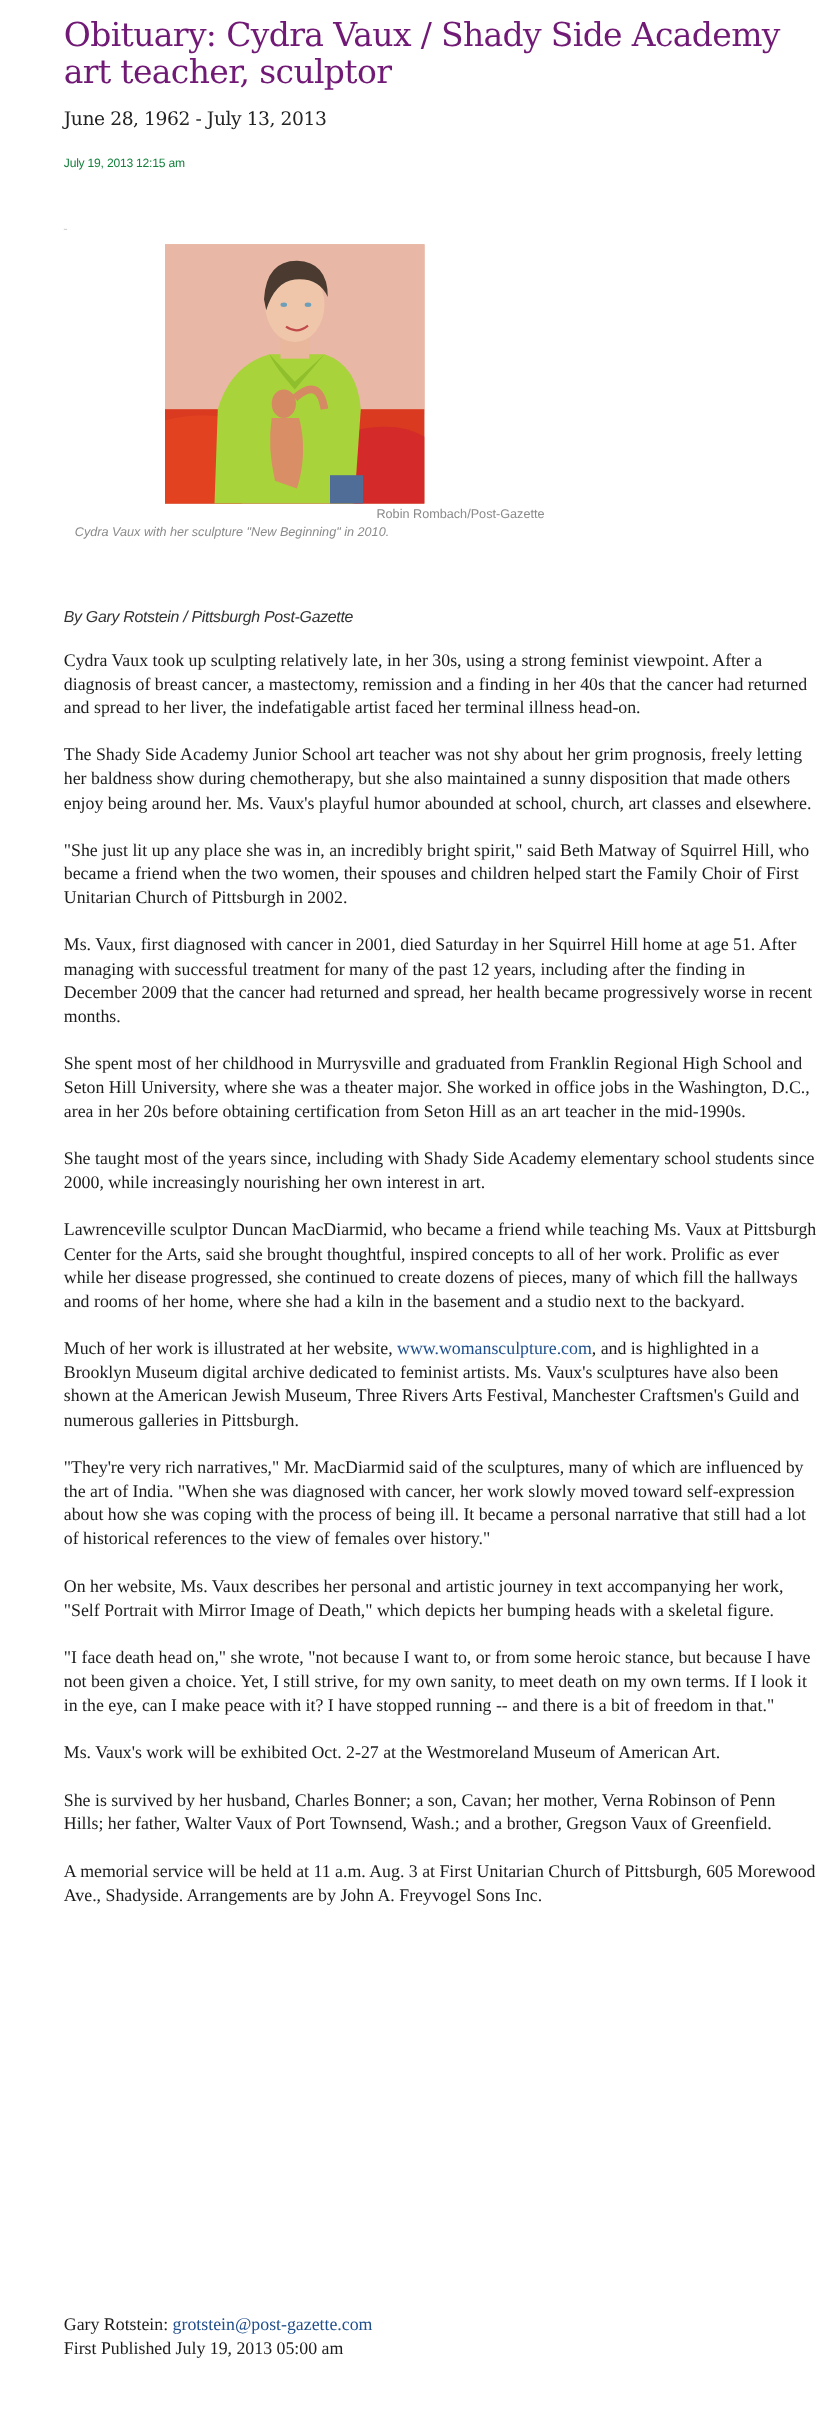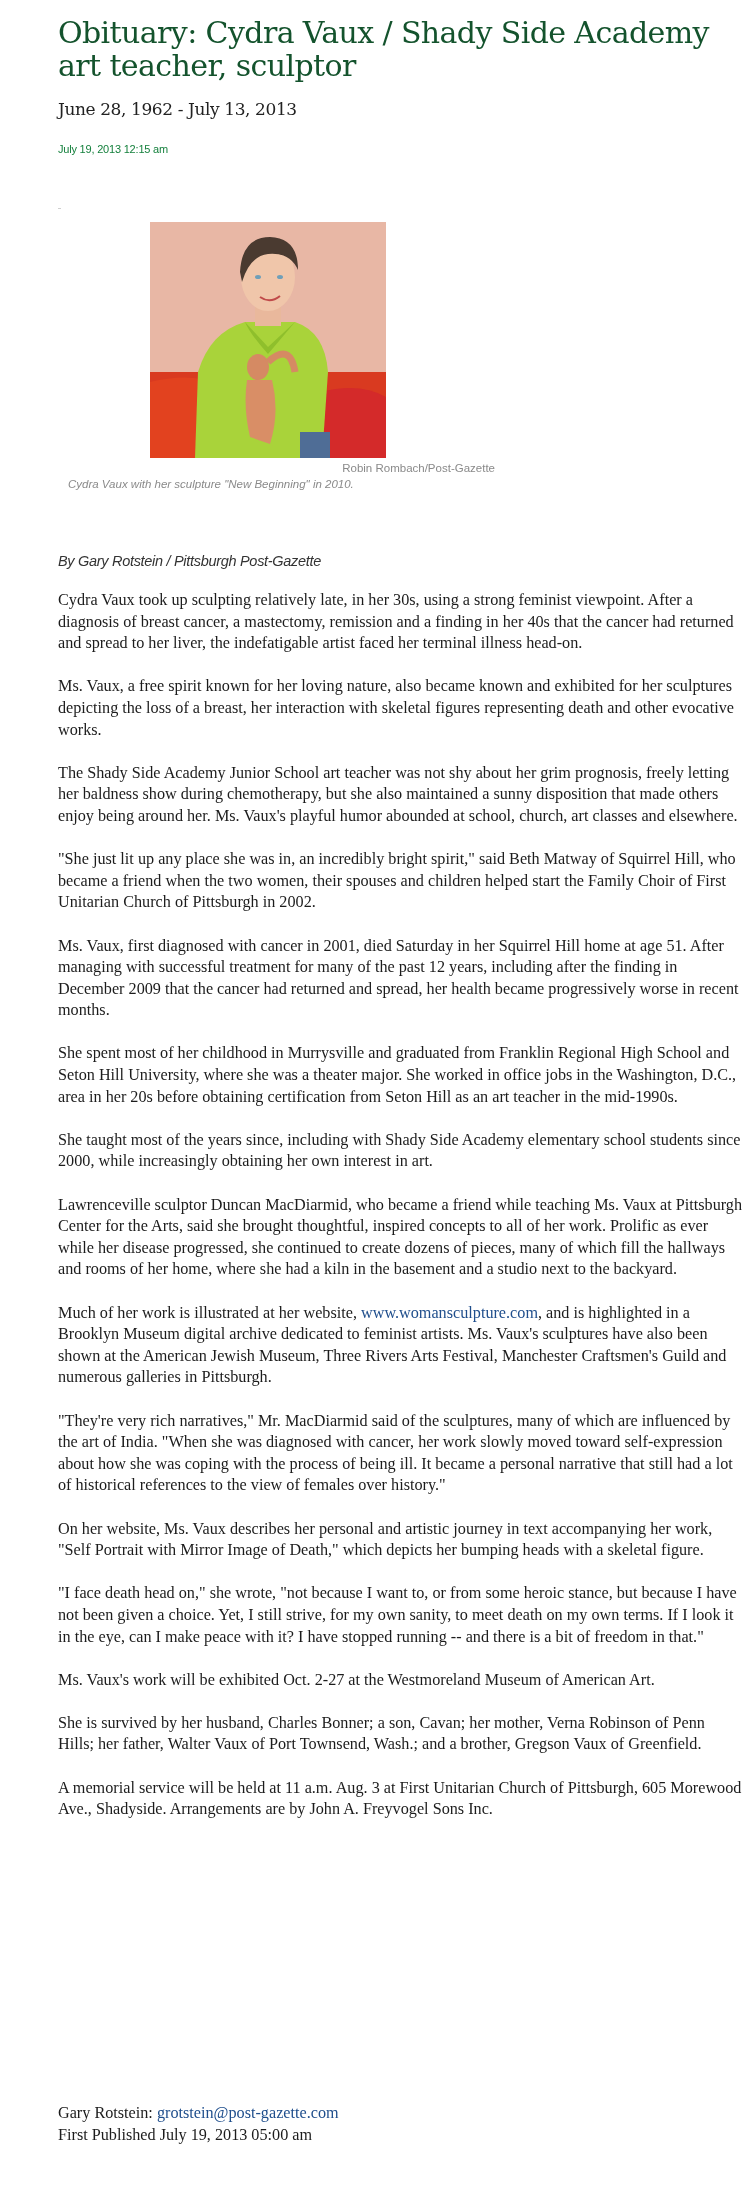--- a/index.html
+++ b/index.html
@@ -17,21 +17,21 @@
       width: 680px;
     }
     .title {
       font-family: "DejaVu Serif", "Liberation Serif", serif;
       font-weight: normal;
       font-size: 30px;
       line-height: 33px;
       letter-spacing: -0.6px;
       margin: 0;
       padding-top: 16px;
-      color: #14532d;
+      color: #701a75;
     }
     .dates {
       font-family: "DejaVu Serif", "Liberation Serif", serif;
       font-size: 17px;
       letter-spacing: -0.4px;
       margin-top: 17px;
       color: #222;
     }
     .timestamp {
       font-family: "Liberation Sans", sans-serif;
@@ -156,26 +156,25 @@
       </svg>
     </div>
     <div class="credit">Robin Rombach/Post-Gazette</div>
     <div class="caption">Cydra Vaux with her sculpture "New Beginning" in 2010.</div>
   </div>
 
   <div class="byline">By Gary Rotstein / Pittsburgh Post-Gazette</div>
 
   <div class="body">
     <p>Cydra Vaux took up sculpting relatively late, in her 30s, using a strong feminist viewpoint. After a diagnosis of breast cancer, a mastectomy, remission and a finding in her 40s that the cancer had returned and spread to her liver, the indefatigable artist faced her terminal illness head-on.</p>
-    <p>Ms. Vaux, a free spirit known for her loving nature, also became known and exhibited for her sculptures depicting the loss of a breast, her interaction with skeletal figures representing death and other evocative works.</p>
     <p>The Shady Side Academy Junior School art teacher was not shy about her grim prognosis, freely letting her baldness show during chemotherapy, but she also maintained a sunny disposition that made others enjoy being around her. Ms. Vaux's playful humor abounded at school, church, art classes and elsewhere.</p>
     <p>"She just lit up any place she was in, an incredibly bright spirit," said Beth Matway of Squirrel Hill, who became a friend when the two women, their spouses and children helped start the Family Choir of First Unitarian Church of Pittsburgh in 2002.</p>
     <p>Ms. Vaux, first diagnosed with cancer in 2001, died Saturday in her Squirrel Hill home at age 51. After managing with successful treatment for many of the past 12 years, including after the finding in December 2009 that the cancer had returned and spread, her health became progressively worse in recent months.</p>
     <p>She spent most of her childhood in Murrysville and graduated from Franklin Regional High School and Seton Hill University, where she was a theater major. She worked in office jobs in the Washington, D.C., area in her 20s before obtaining certification from Seton Hill as an art teacher in the mid-1990s.</p>
-    <p>She taught most of the years since, including with Shady Side Academy elementary school students since 2000, while increasingly obtaining her own interest in art.</p>
+    <p>She taught most of the years since, including with Shady Side Academy elementary school students since 2000, while increasingly nourishing her own interest in art.</p>
     <p>Lawrenceville sculptor Duncan MacDiarmid, who became a friend while teaching Ms. Vaux at Pittsburgh Center for the Arts, said she brought thoughtful, inspired concepts to all of her work. Prolific as ever while her disease progressed, she continued to create dozens of pieces, many of which fill the hallways and rooms of her home, where she had a kiln in the basement and a studio next to the backyard.</p>
     <p><span>Much of her work is illustrated at her website, </span><a href="#">www.womansculpture.com</a><span>, and is highlighted in a Brooklyn Museum digital archive dedicated to feminist artists. Ms. Vaux's sculptures have also been shown at the American Jewish Museum, Three Rivers Arts Festival, Manchester Craftsmen's Guild and numerous galleries in Pittsburgh.</span></p>
     <p>"They're very rich narratives," Mr. MacDiarmid said of the sculptures, many of which are influenced by the art of India. "When she was diagnosed with cancer, her work slowly moved toward self-expression about how she was coping with the process of being ill. It became a personal narrative that still had a lot of historical references to the view of females over history."</p>
     <p>On her website, Ms. Vaux describes her personal and artistic journey in text accompanying her work, "Self Portrait with Mirror Image of Death," which depicts her bumping heads with a skeletal figure.</p>
     <p>"I face death head on," she wrote, "not because I want to, or from some heroic stance, but because I have not been given a choice. Yet, I still strive, for my own sanity, to meet death on my own terms. If I look it in the eye, can I make peace with it? I have stopped running -- and there is a bit of freedom in that."</p>
     <p>Ms. Vaux's work will be exhibited Oct. 2-27 at the Westmoreland Museum of American Art.</p>
     <p>She is survived by her husband, Charles Bonner; a son, Cavan; her mother, Verna Robinson of Penn Hills; her father, Walter Vaux of Port Townsend, Wash.; and a brother, Gregson Vaux of Greenfield.</p>
     <p>A memorial service will be held at 11 a.m. Aug. 3 at First Unitarian Church of Pittsburgh, 605 Morewood Ave., Shadyside. Arrangements are by John A. Freyvogel Sons Inc.</p>
   </div>
 

